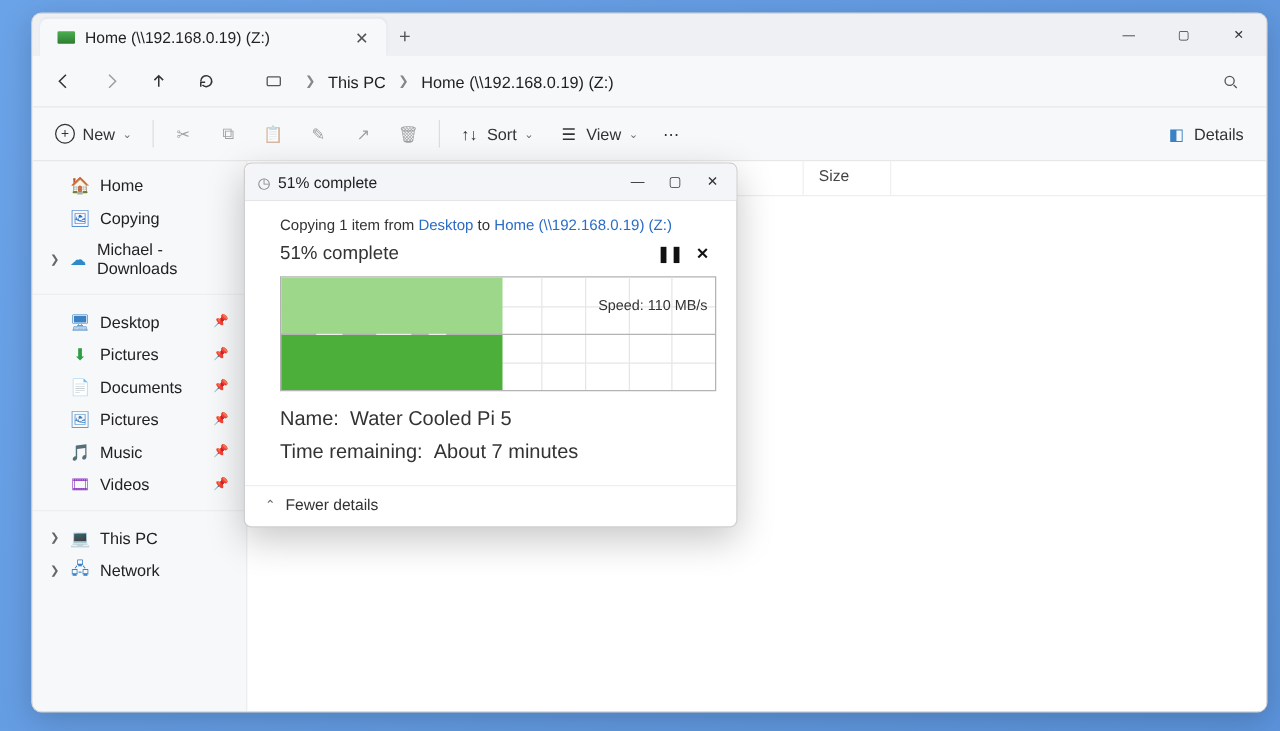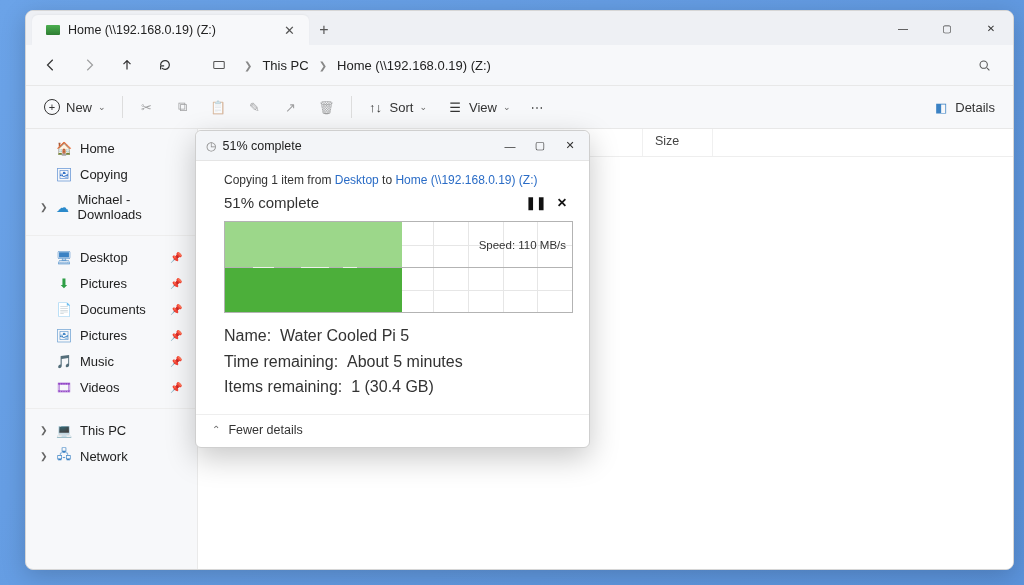--- a/index.html
+++ b/index.html
@@ -296,21 +296,20 @@
       <div class="top-fill" style="width:51%"></div>
       <div class="bot-fill" style="width:51%"></div>
       <div class="mid-h"></div>
       <div class="bot-line" style="left:8%; width:6%"></div>
       <div class="bot-line" style="left:22%; width:8%"></div>
       <div class="bot-line" style="left:34%; width:4%"></div>
       <div class="speed">Speed: 110 MB/s</div>
     </div>
     <div class="details">
       <div><span class="lbl">Name:</span>&nbsp;&nbsp;<span>Water Cooled Pi 5</span></div>
-      <div><span class="lbl">Time remaining:</span>&nbsp;&nbsp;<span>About 5 minutes</span></div>
-      <div><span class="lbl">Items remaining:</span>&nbsp;&nbsp;<span>1 (30.4 GB)</span></div>
+      <div><span class="lbl">Time remaining:</span>&nbsp;&nbsp;<span>About 7 minutes</span></div>
     </div>
   </div>
   <div class="dlg-footer">
     <span class="arrow">⌃</span>
     <span>Fewer details</span>
   </div>
 </div>
 
 </body></html>

